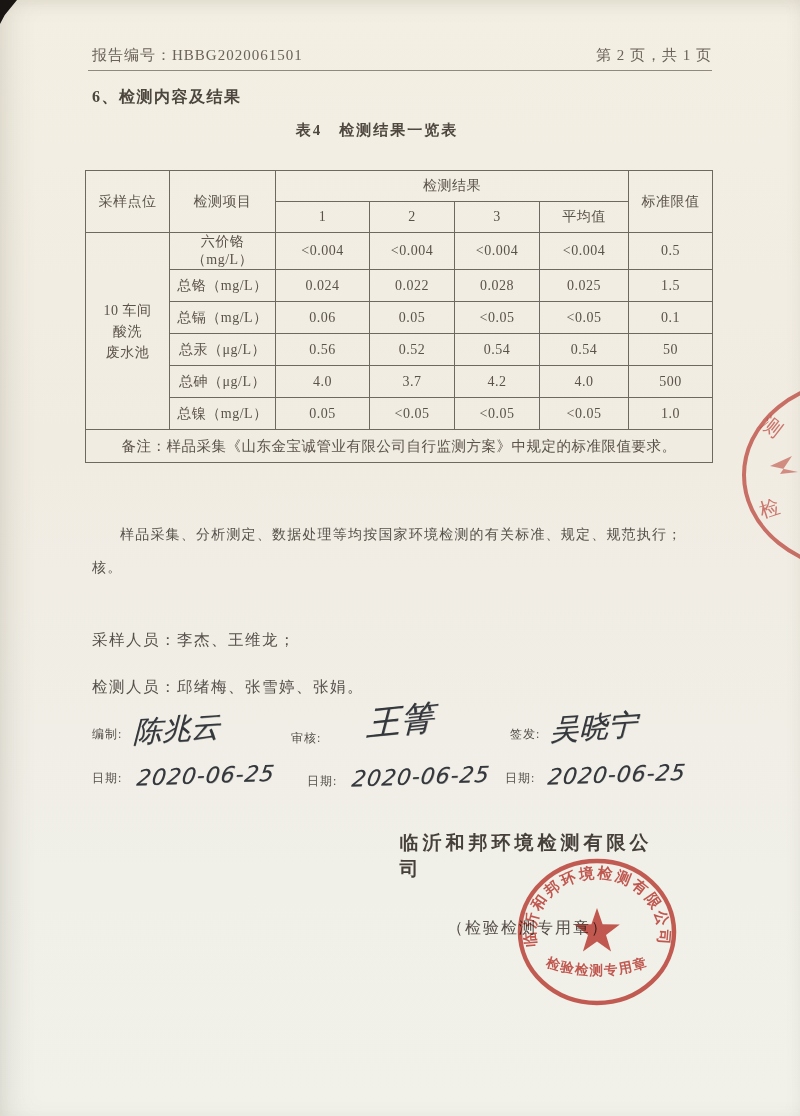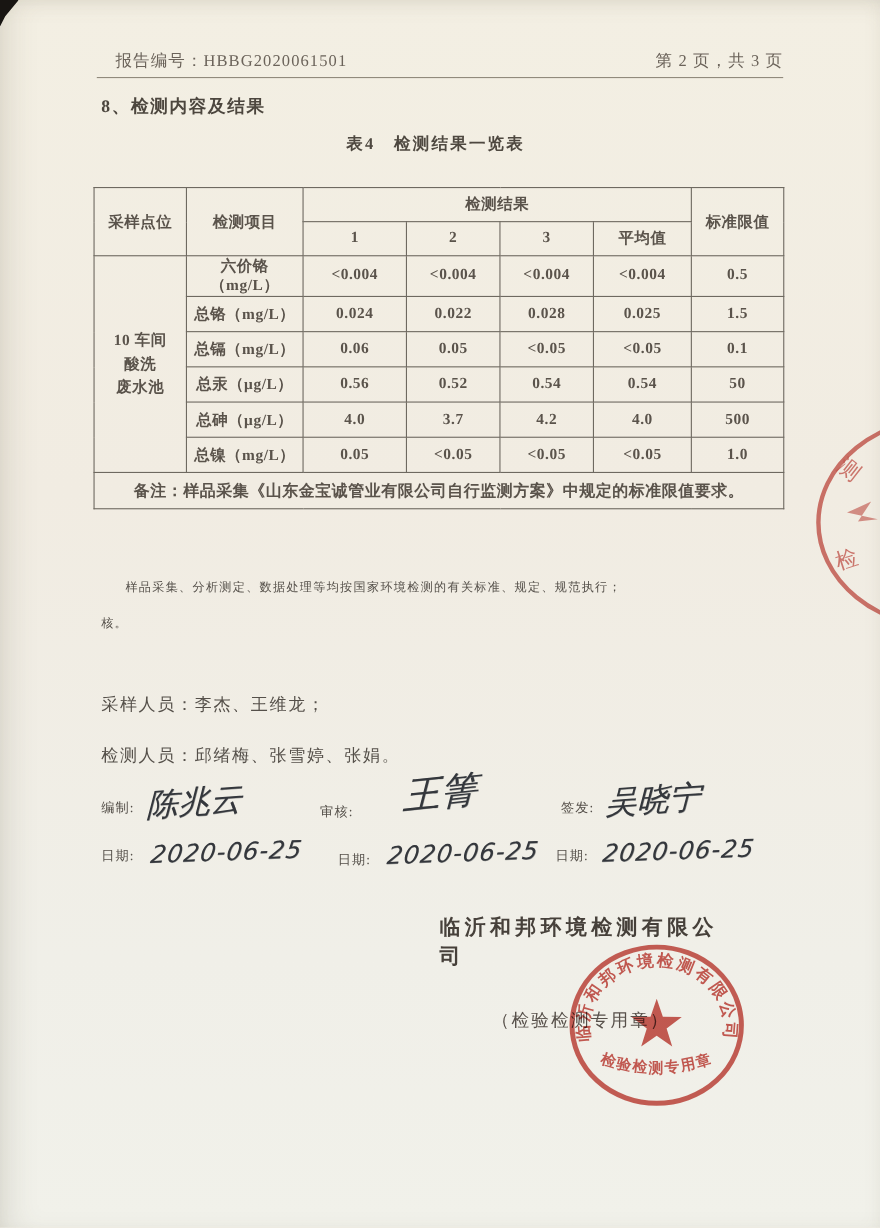--- a/index.html
+++ b/index.html
@@ -22,29 +22,29 @@
   .hdr{font-size:15px;color:#6b635a;letter-spacing:1px;}
   .hdr-line{position:absolute;left:88px;top:70px;width:624px;height:1px;background:#918a7c;}
   .sec-title{font-size:16px;font-weight:bold;color:#4c463e;letter-spacing:1.5px;}
   .tbl-caption{font-size:15px;font-weight:bold;color:#4e4840;letter-spacing:2px;}
   table.results{
     border-collapse:collapse;table-layout:fixed;width:627px;
     font-size:14px;color:#5a534b;
   }
   table.results th,table.results td{
     border:1.2px solid #6e6960;text-align:center;vertical-align:middle;
-    padding:0 2px;font-weight:bold;letter-spacing:.5px;
+    padding:0 2px;font-weight:normal;letter-spacing:.5px;
   }
   table.results{border:1.6px solid #635e55;}
   tr.h1 th{height:30px;}
   tr.h2 th{height:30px;}
   tbody tr.data td{height:31px;}
   td.notecell{height:32px;text-align:left;padding-left:8px;font-size:14.5px;letter-spacing:.5px;}
   .sp-lines div{line-height:21px;}
-  .para{font-size:11px;letter-spacing:1.2px;line-height:33px;color:#55504a;}
+  .para{font-size:14px;letter-spacing:1.2px;line-height:33px;color:#55504a;}
   .para .indent{text-indent:2em;}
   .plain-line{font-size:15.5px;letter-spacing:1.5px;color:#55504a;}
   .sig-label{font-size:12px;color:#55504a;letter-spacing:1px;}
   .hw{
     font-family:"DejaVu Sans",sans-serif;color:#34373c;font-style:italic;
     text-shadow:.4px .4px 0 rgba(40,44,52,.45);white-space:nowrap;
   }
   .hw-name{font-size:29px;transform:rotate(-4deg) skewX(-5deg);}
   .hw-name.big{font-size:34px;transform:rotate(-6deg) skewX(-7deg);}
   .hw-date{font-size:22px;transform:rotate(-2deg) skewX(-10deg);letter-spacing:1px;}
@@ -54,26 +54,26 @@
   .stamp-svg{mix-blend-mode:multiply;opacity:.88;}
   .edge-stamp{mix-blend-mode:multiply;opacity:.8;}
 </style>
 </head>
 <body>
 
 <div class="page">
 
   <div class="corner-mark"></div>
 
-  <div class="abs hdr" style="left:92px;top:46px;margin-left:13px;">报告编号：HBBG2020061501</div>
-  <div class="abs hdr" style="right:88px;top:46px;">第 2 页，共 3 页</div>
+  <div class="abs hdr" style="left:92px;top:46px;">报告编号：HBBG2020061501</div>
+  <div class="abs hdr" style="right:88px;top:46px;">第 2 页，共 1 页</div>
   <div class="hdr-line"></div>
 
-  <div class="abs sec-title" style="left:92px;top:87px;">8、检测内容及结果</div>
-  <div class="abs tbl-caption" style="left:396px;top:121px;transform:translateX(-50%);">表4　检测结果一览表</div>
+  <div class="abs sec-title" style="left:92px;top:87px;">6、检测内容及结果</div>
+  <div class="abs tbl-caption" style="left:377px;top:121px;transform:translateX(-50%);">表4　检测结果一览表</div>
 
   <div class="abs" style="left:85px;top:170px;">
     <table class="results">
       <colgroup>
         <col style="width:84px">
           <col style="width:106px">
           <col style="width:94px">
         <col style="width:85px">
           <col style="width:85px">
           <col style="width:89px">

